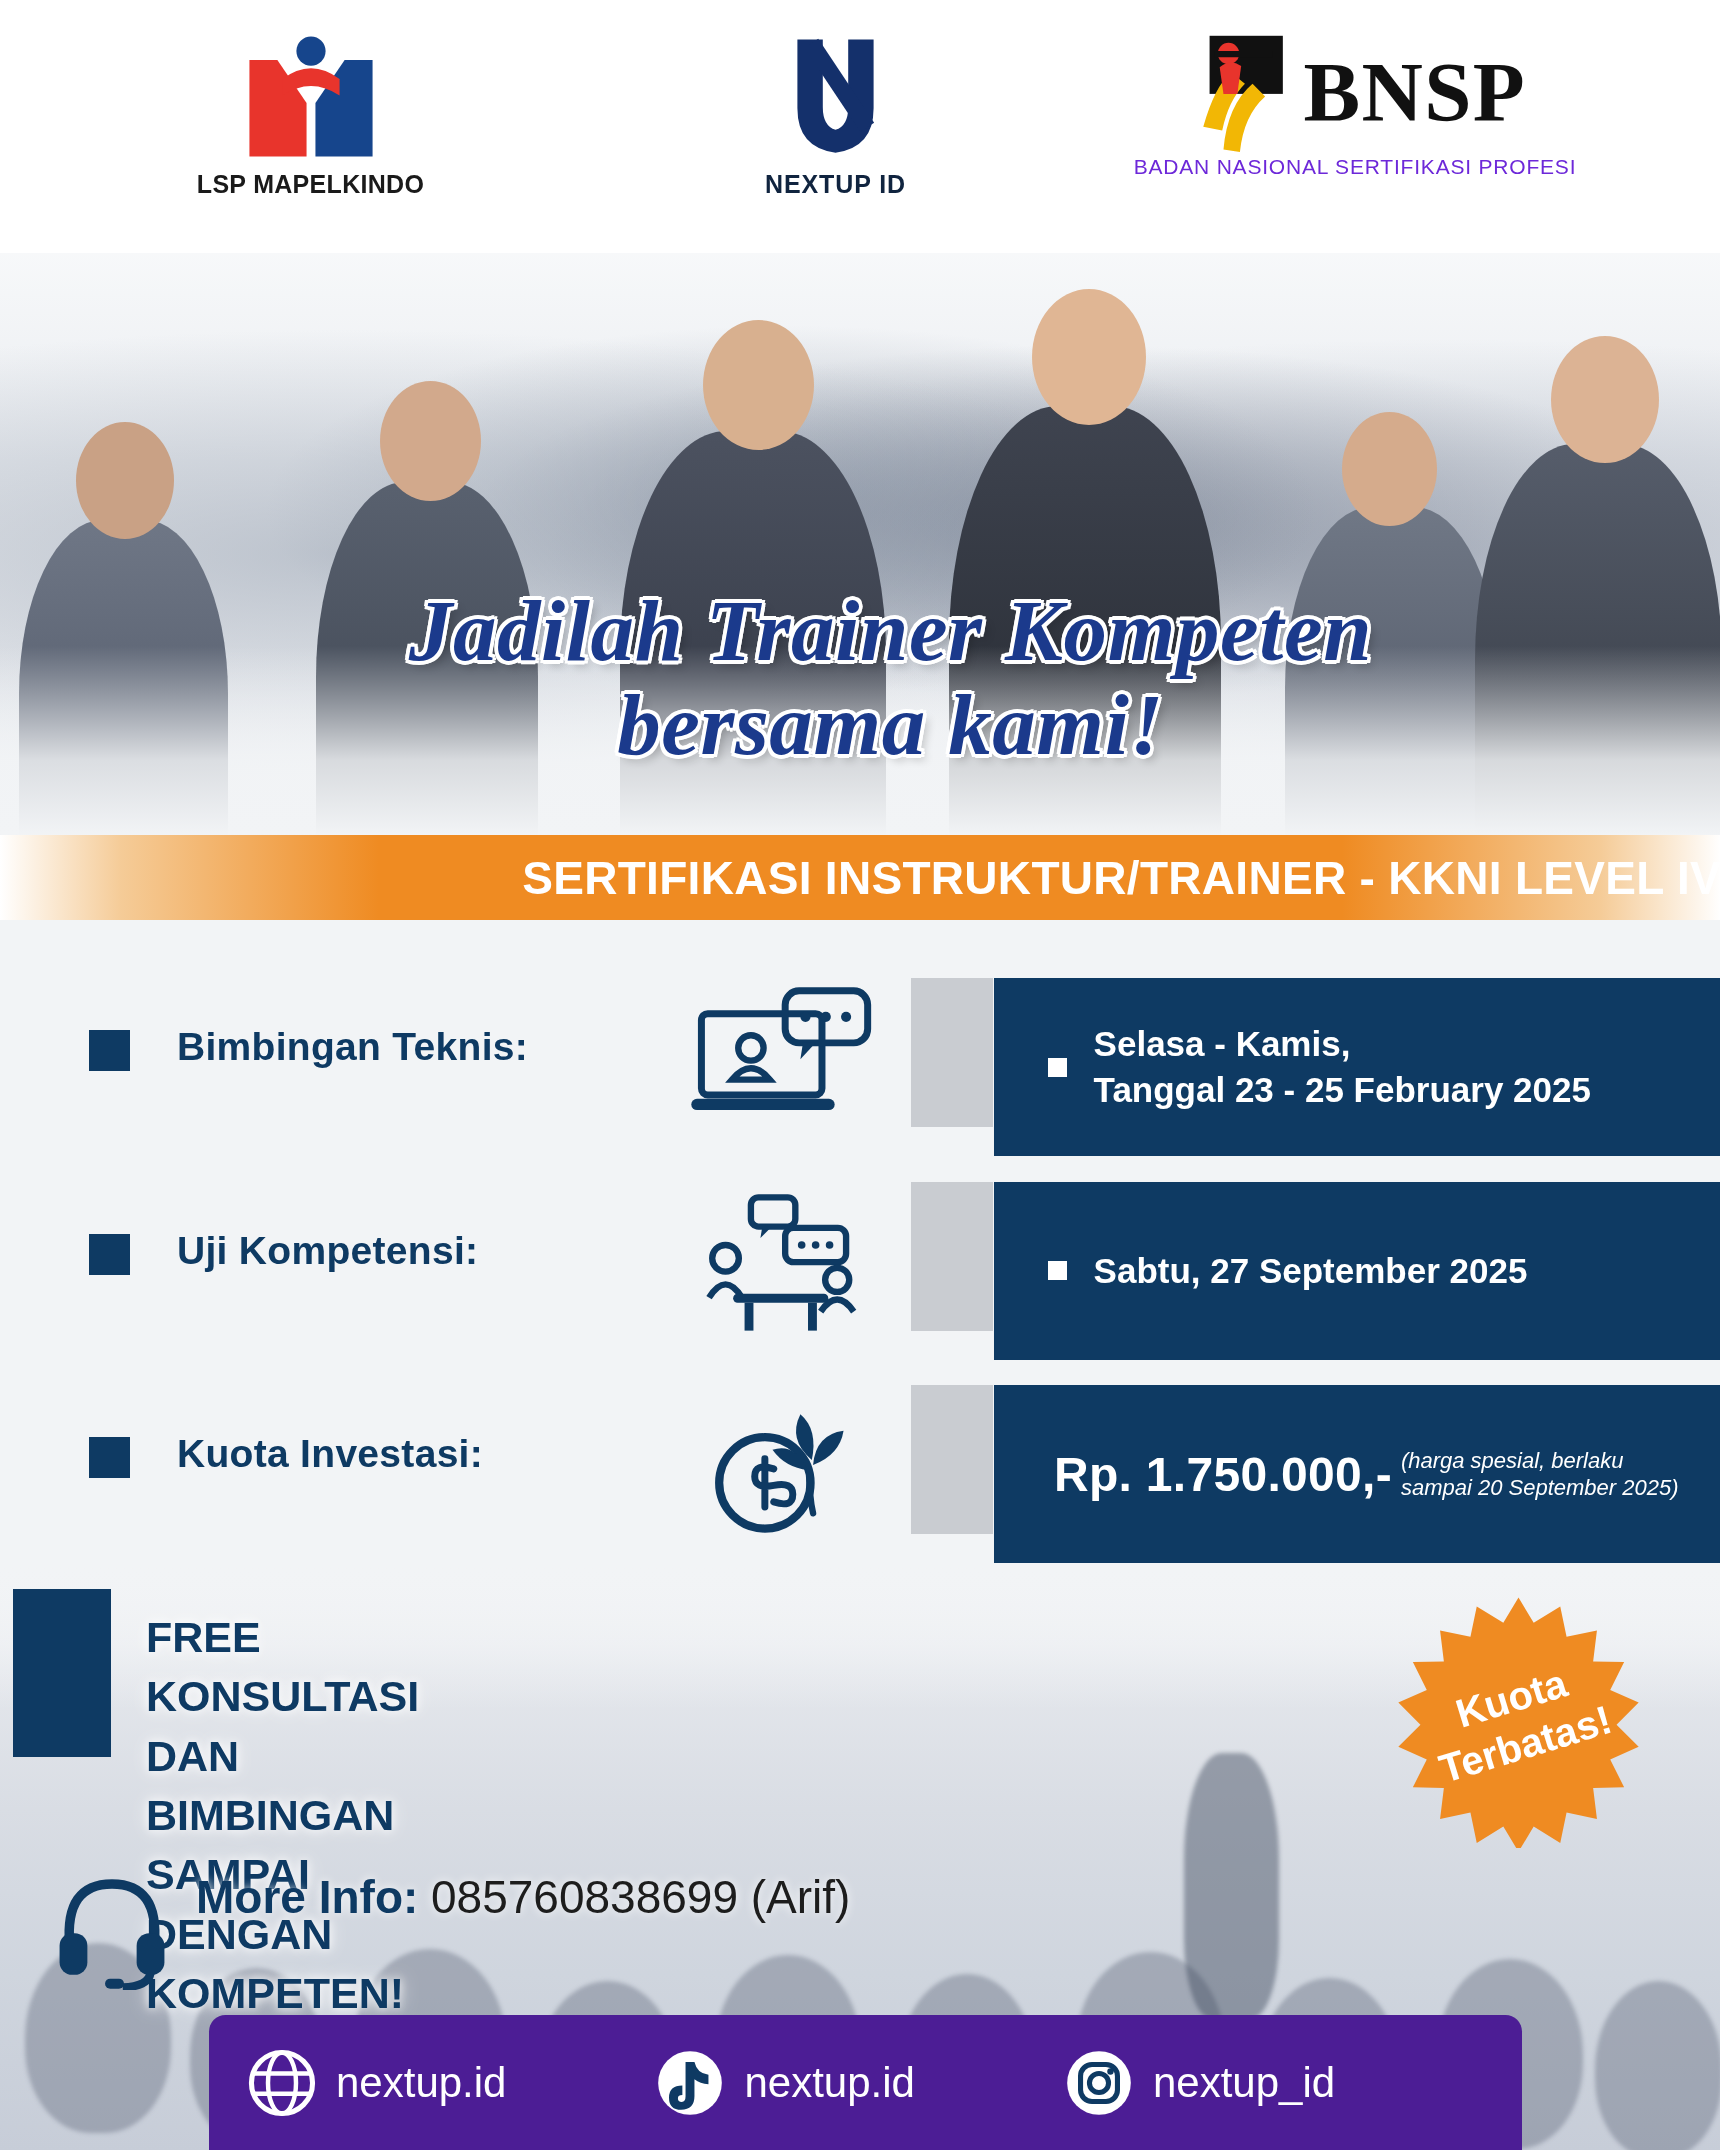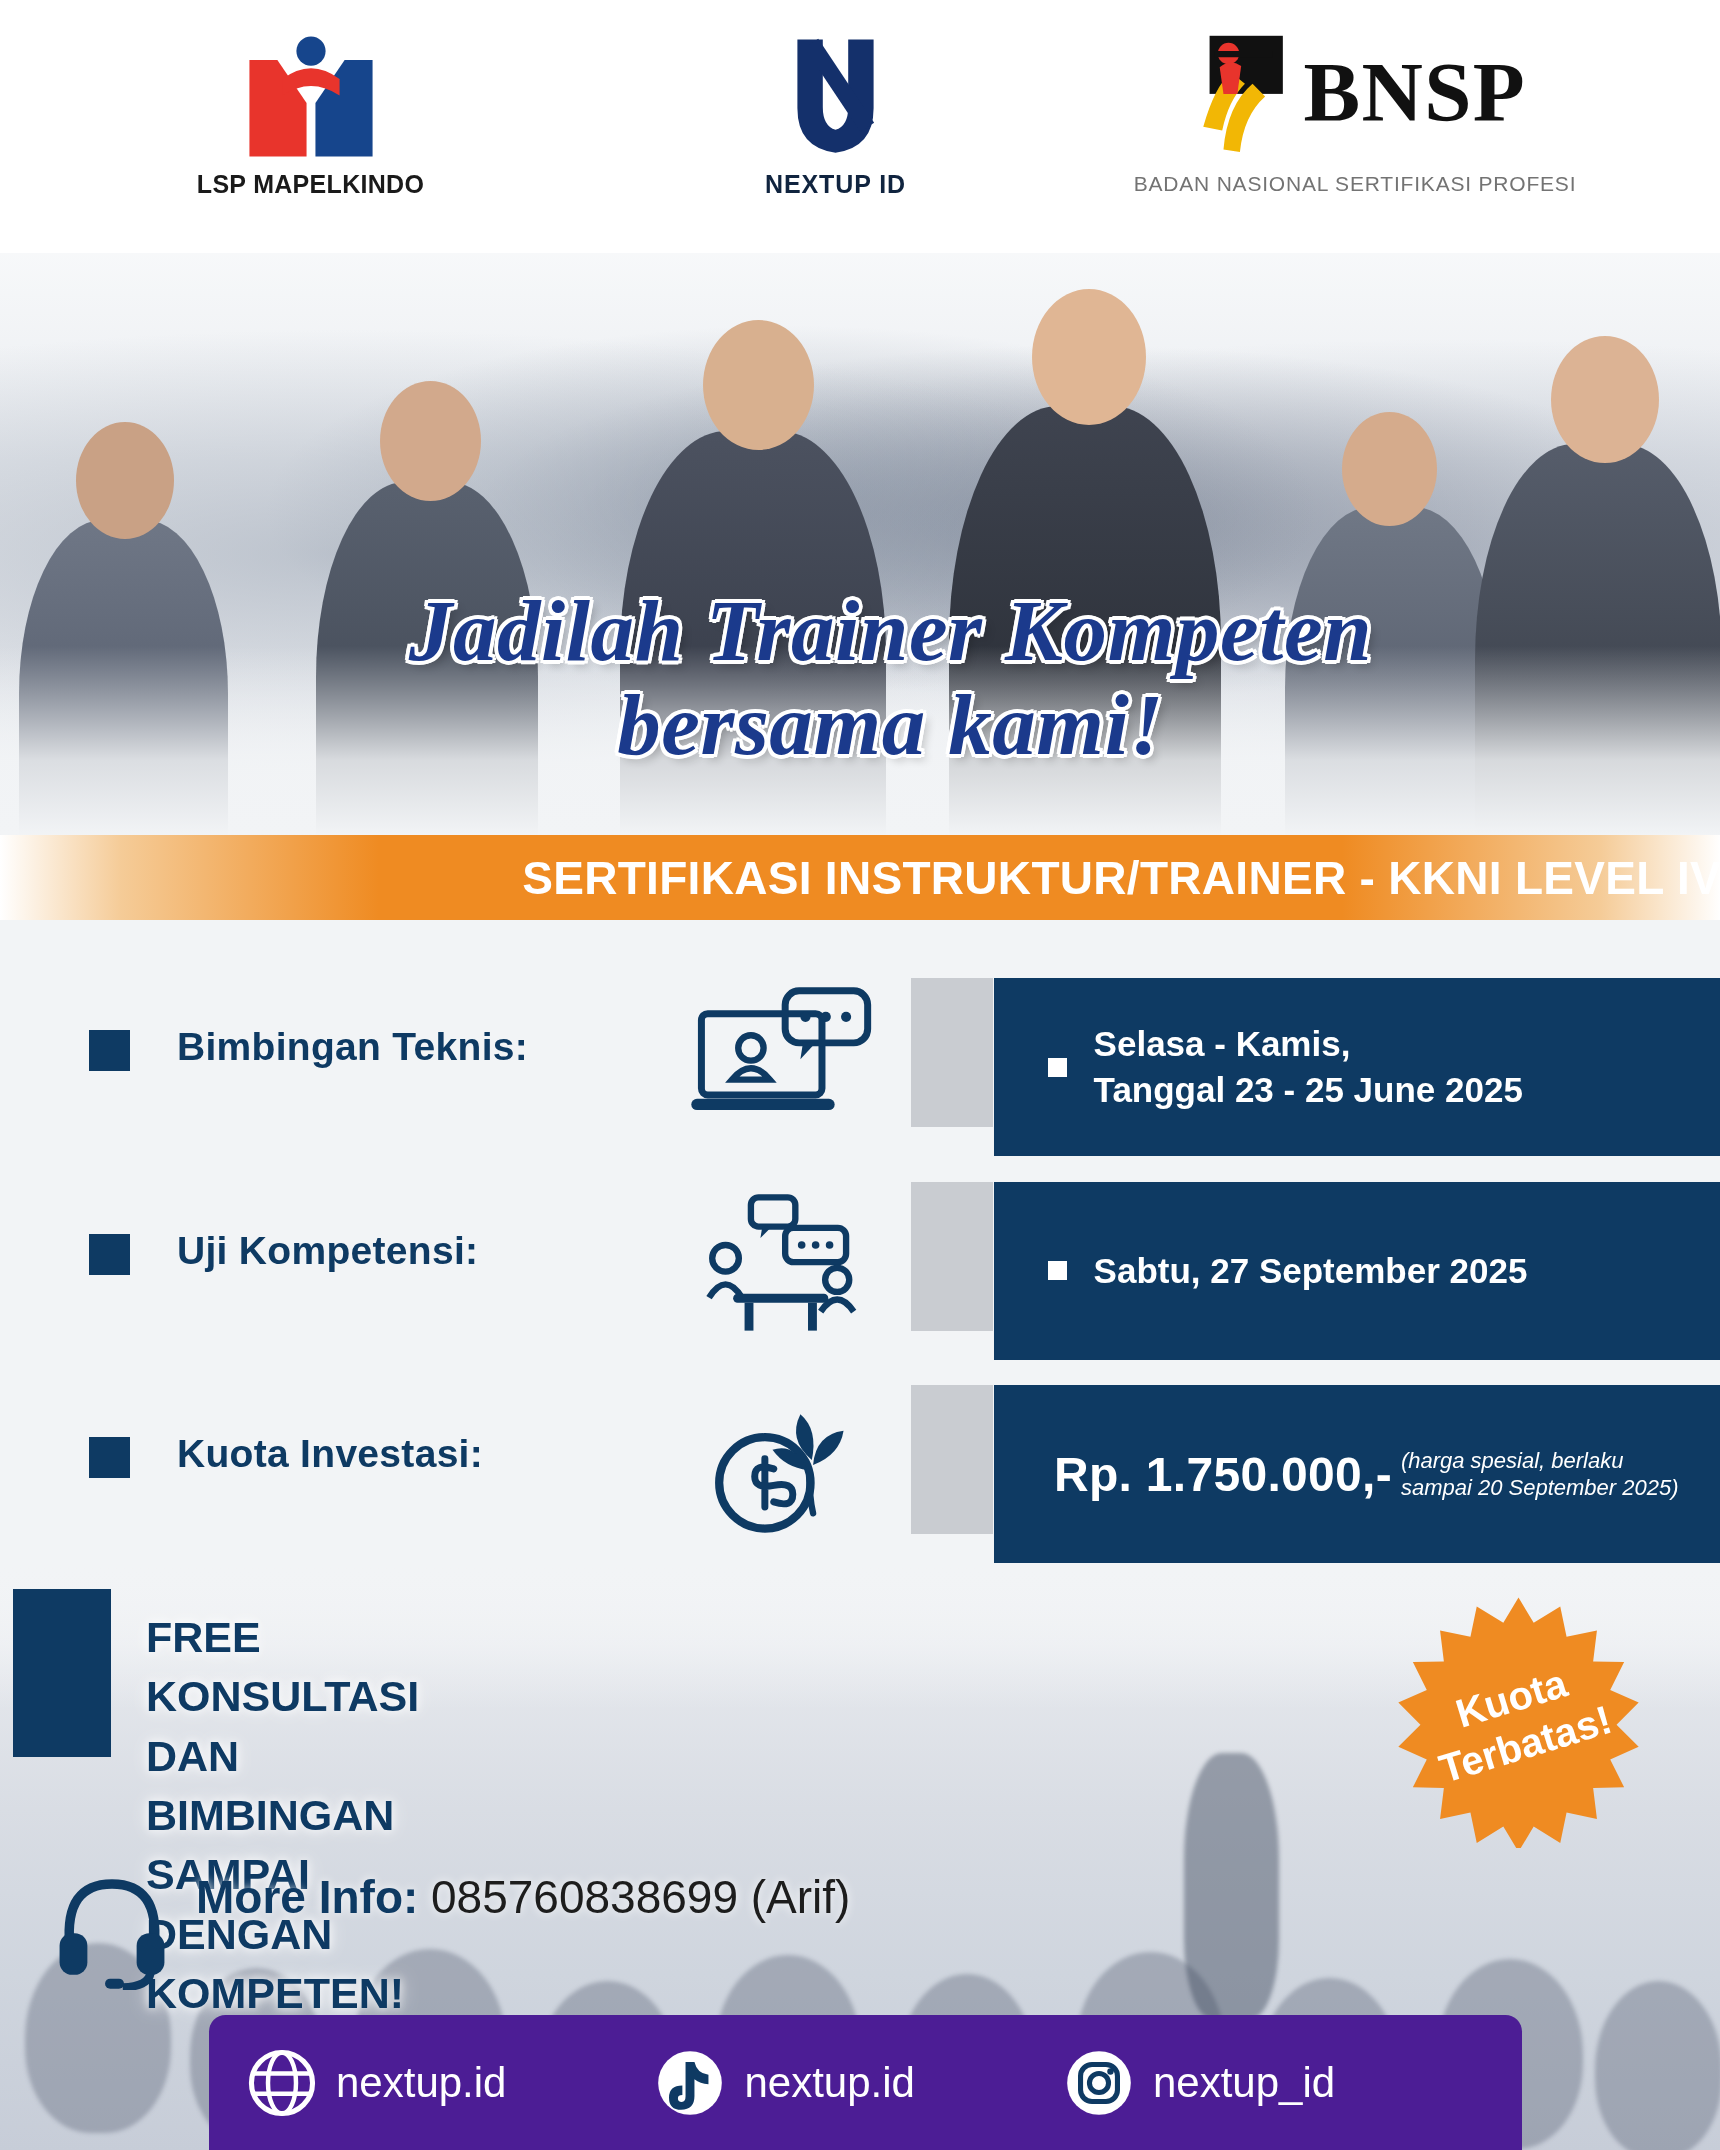--- a/index.html
+++ b/index.html
@@ -67,23 +67,23 @@
   .bnsp-word {
     font-family: "Liberation Serif", serif;
     font-size: 85px;
     font-weight: bold;
     color: #111111;
     line-height: 1;
     letter-spacing: 1.3px;
   }
   .bnsp-sub {
     font-size: 21px;
-    color: #737373;
+    color: #6d28d9;
     letter-spacing: 0.8px;
-    margin-top: 20px;
+    margin-top: 3px;
   }
 
   
   .hero {
     position: absolute;
     top: 209px; left: 0;
     width: 1721px; height: 627px;
     overflow: hidden;
     z-index: 2;
   }
@@ -438,21 +438,21 @@
           <circle cx="182" cy="47" r="8" fill="#0e3a63"></circle>
           <circle cx="214" cy="47" r="8" fill="#0e3a63"></circle>
           <circle cx="246" cy="47" r="8" fill="#0e3a63"></circle>
         </svg>
       </div>
       <div class="row-strip"></div>
       <div class="row-box">
         <div class="sq"></div>
         <div class="txt">
           <div>Selasa - Kamis,</div>
-          <div>Tanggal 23 - 25 June 2025</div>
+          <div>Tanggal 23 - 25 February 2025</div>
         </div>
       </div>
     </div>
 
     <div class="row">
       <div class="bullet-sq"></div>
       <div class="row-label">Uji Kompetensi:</div>
       <div class="row-icon">
         <svg viewBox="0 0 290 230" width="184" height="146" aria-hidden="true">
           <rect x="96" y="10" width="70" height="46" rx="12" fill="none" stroke="#0e3a63" stroke-width="10"></rect>

